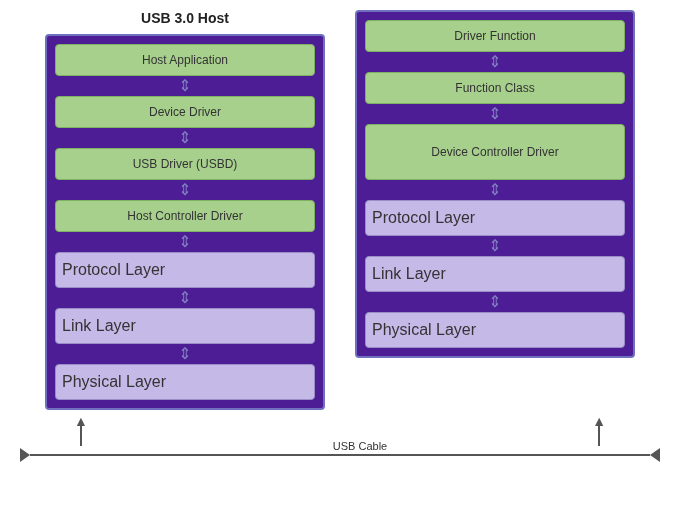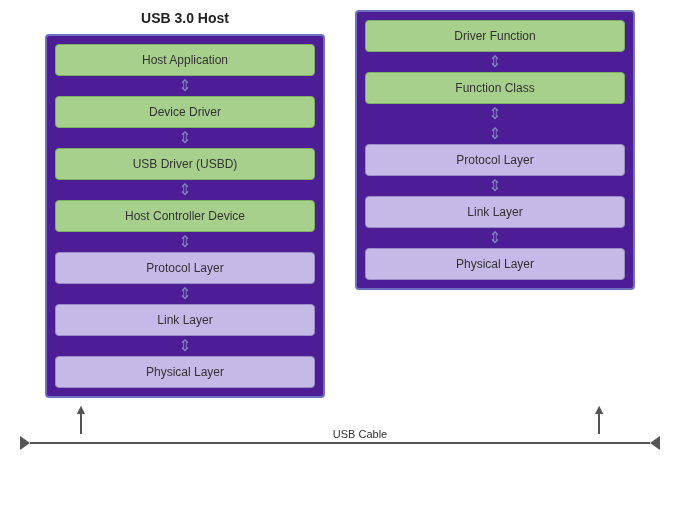--- a/index.html
+++ b/index.html
@@ -60,24 +60,24 @@
       text-align: center;
       padding: 8px 6px;
       width: 100%;
       font-size: 12px;
       font-weight: 500;
     }
     .layer-purple {
       background: #c5b9e8;
       border: 1px solid #9b8dc8;
       border-radius: 4px;
-      text-align: center;
+      text-align: left;
       padding: 8px 6px;
       width: 100%;
-      font-size: 12px;
+      font-size: 16px;
       font-weight: 500;
     }
     .layer-green-tall {
       background: #a8d08d;
       border: 1px solid #7db060;
       border-radius: 4px;
       text-align: center;
       padding: 20px 6px;
       width: 100%;
       font-size: 12px;
@@ -171,36 +171,37 @@
 
     <div class="column">
       <div class="column-title">USB 3.0 Host</div>
       <div class="stack-box">
         <div class="layer-green">Host Application</div>
         <div class="arrow">⇕</div>
         <div class="layer-green">Device Driver</div>
         <div class="arrow">⇕</div>
         <div class="layer-green">USB Driver (USBD)</div>
         <div class="arrow">⇕</div>
-        <div class="layer-green">Host Controller Device</div>
+        <div class="layer-green">Host Controller Driver</div>
         <div class="arrow">⇕</div>
         <div class="layer-purple">Protocol Layer</div>
         <div class="arrow">⇕</div>
         <div class="layer-purple">Link Layer</div>
         <div class="arrow">⇕</div>
         <div class="layer-purple">Physical Layer</div>
       </div>
     </div>
 
     <div class="column">
       <div class="stack-box">
         <div class="layer-green">Driver Function</div>
         <div class="arrow">⇕</div>
         <div class="layer-green">Function Class</div>
         <div class="arrow">⇕</div>
+        <div class="layer-green-tall">Device Controller Driver</div>
         <div class="arrow">⇕</div>
         <div class="layer-purple">Protocol Layer</div>
         <div class="arrow">⇕</div>
         <div class="layer-purple">Link Layer</div>
         <div class="arrow">⇕</div>
         <div class="layer-purple">Physical Layer</div>
       </div>
     </div>
   </div>
 

